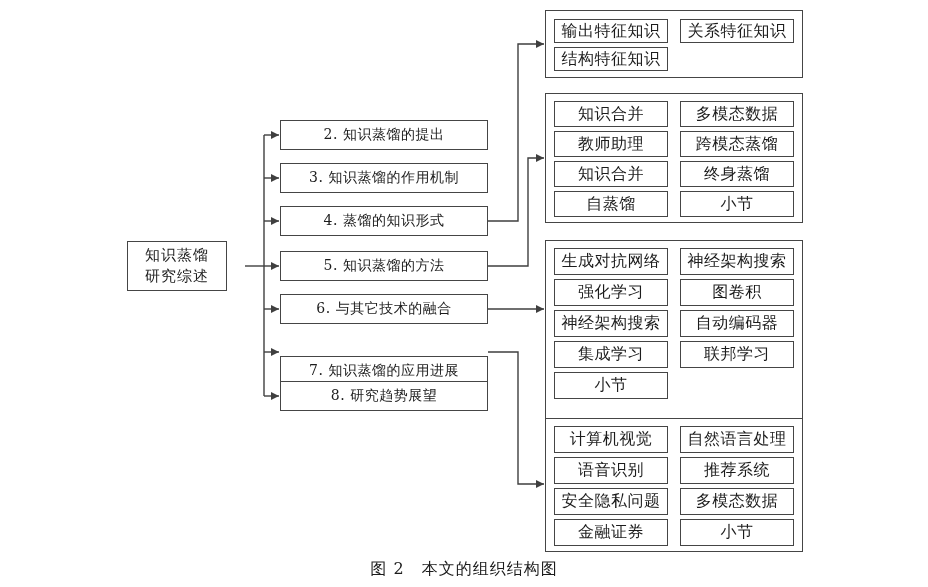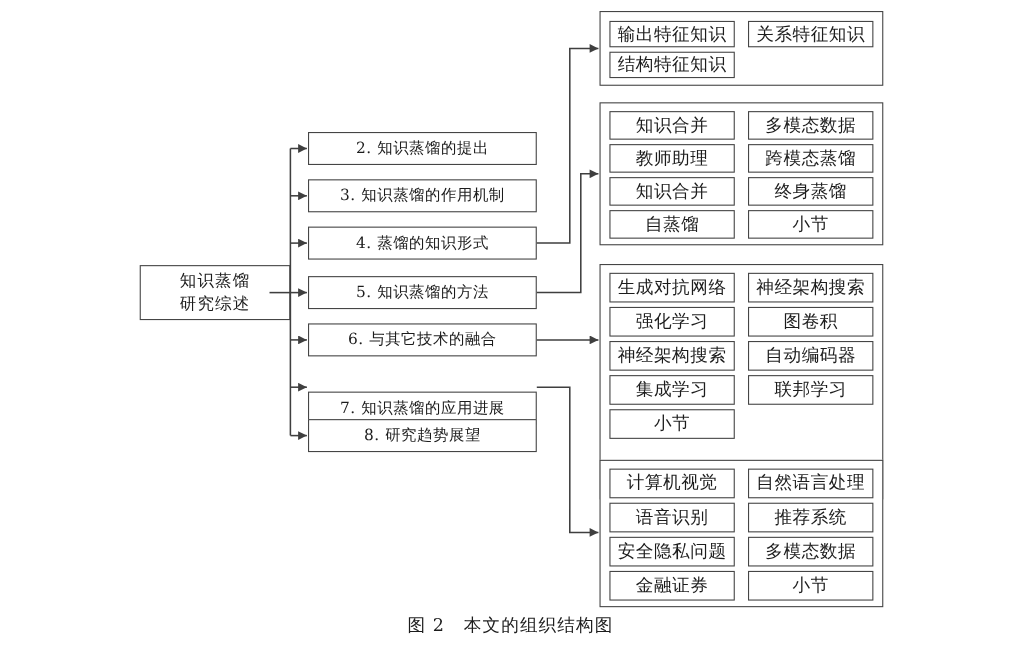--- a/index.html
+++ b/index.html
@@ -7,21 +7,21 @@
     position:relative; width:928px; height:587px; background:#ffffff;
     font-family:"DejaVu Serif","Liberation Serif",serif; color:#1c1c1c;
     overflow:hidden;
   }
   .connectors { position:absolute; left:0; top:0; z-index:3; pointer-events:none; }
   .node {
     position:absolute; box-sizing:border-box; border:1.4px solid #454545;
     background:#ffffff; z-index:1;
   }
   .root {
-    left:127px; top:241px; width:137px; height:50px;
+    left:127px; top:241px; width:100px; height:50px;
     display:flex; flex-direction:column; align-items:center; justify-content:center;
     font-size:15px; line-height:21px; letter-spacing:1px;
   }
   .chapter {
     left:280px; width:208px; height:30px;
     display:flex; align-items:center; justify-content:center;
     font-size:14px; letter-spacing:0.5px;
   }
   .group {
     left:545px; width:258px;

